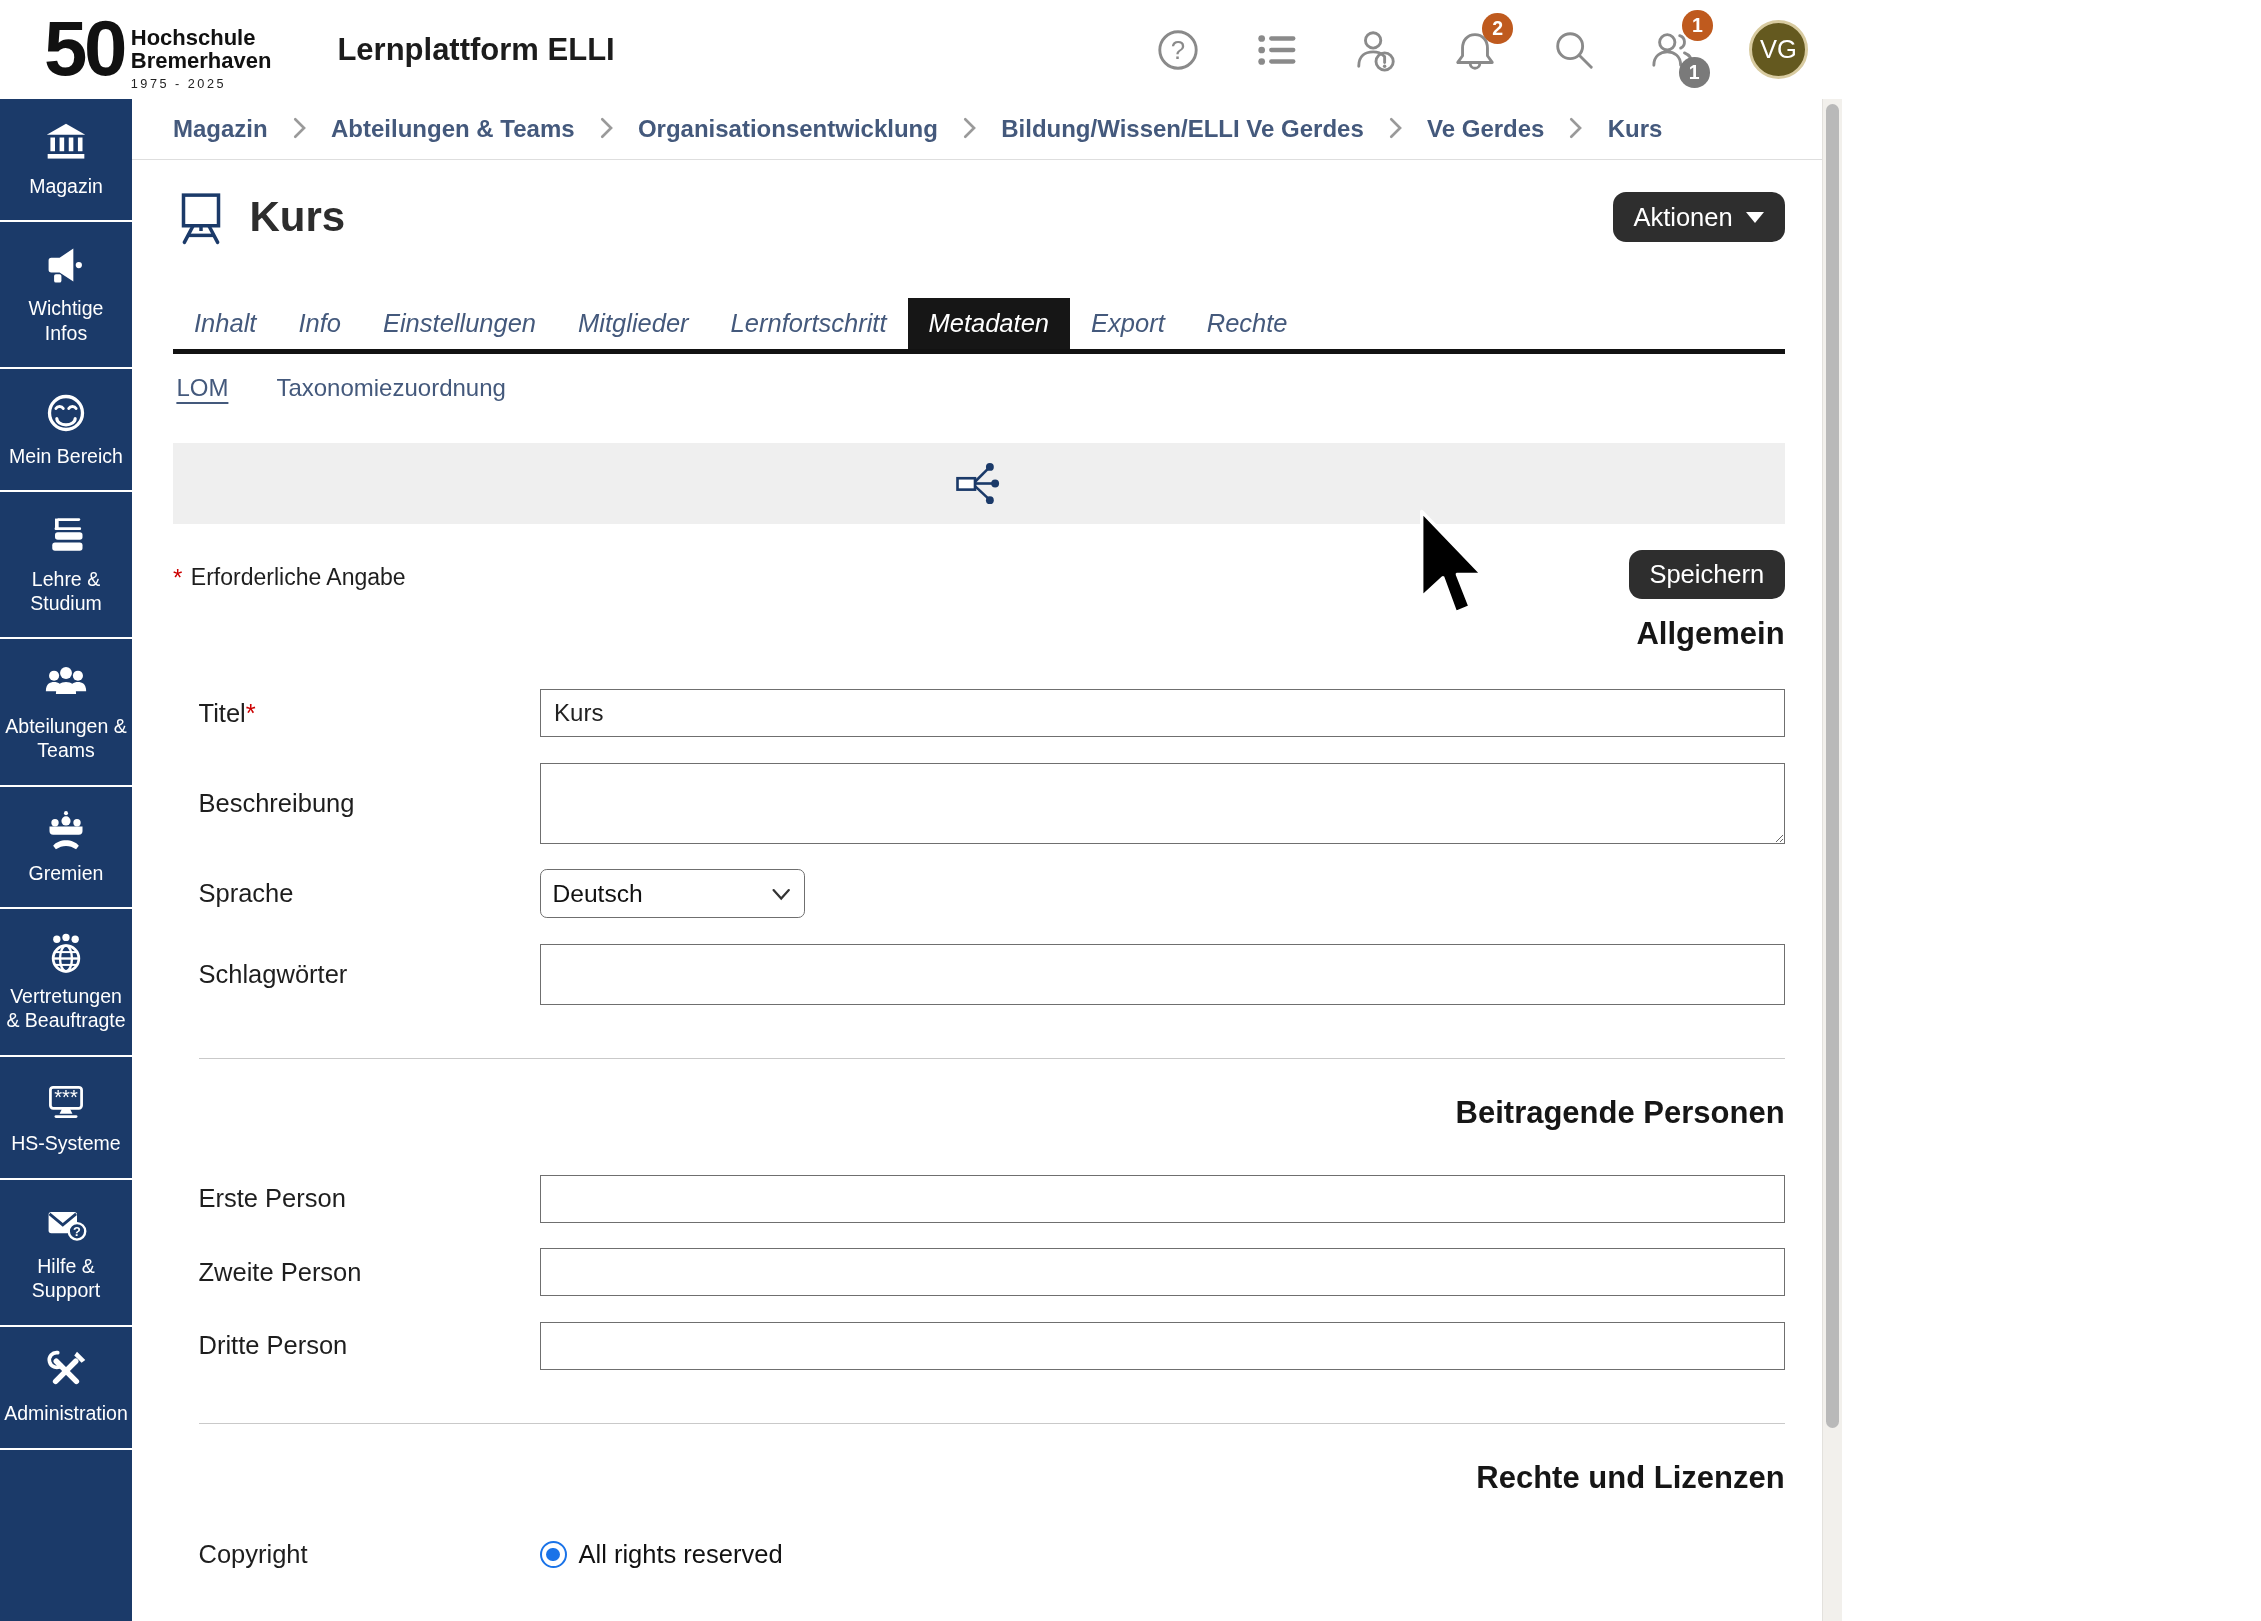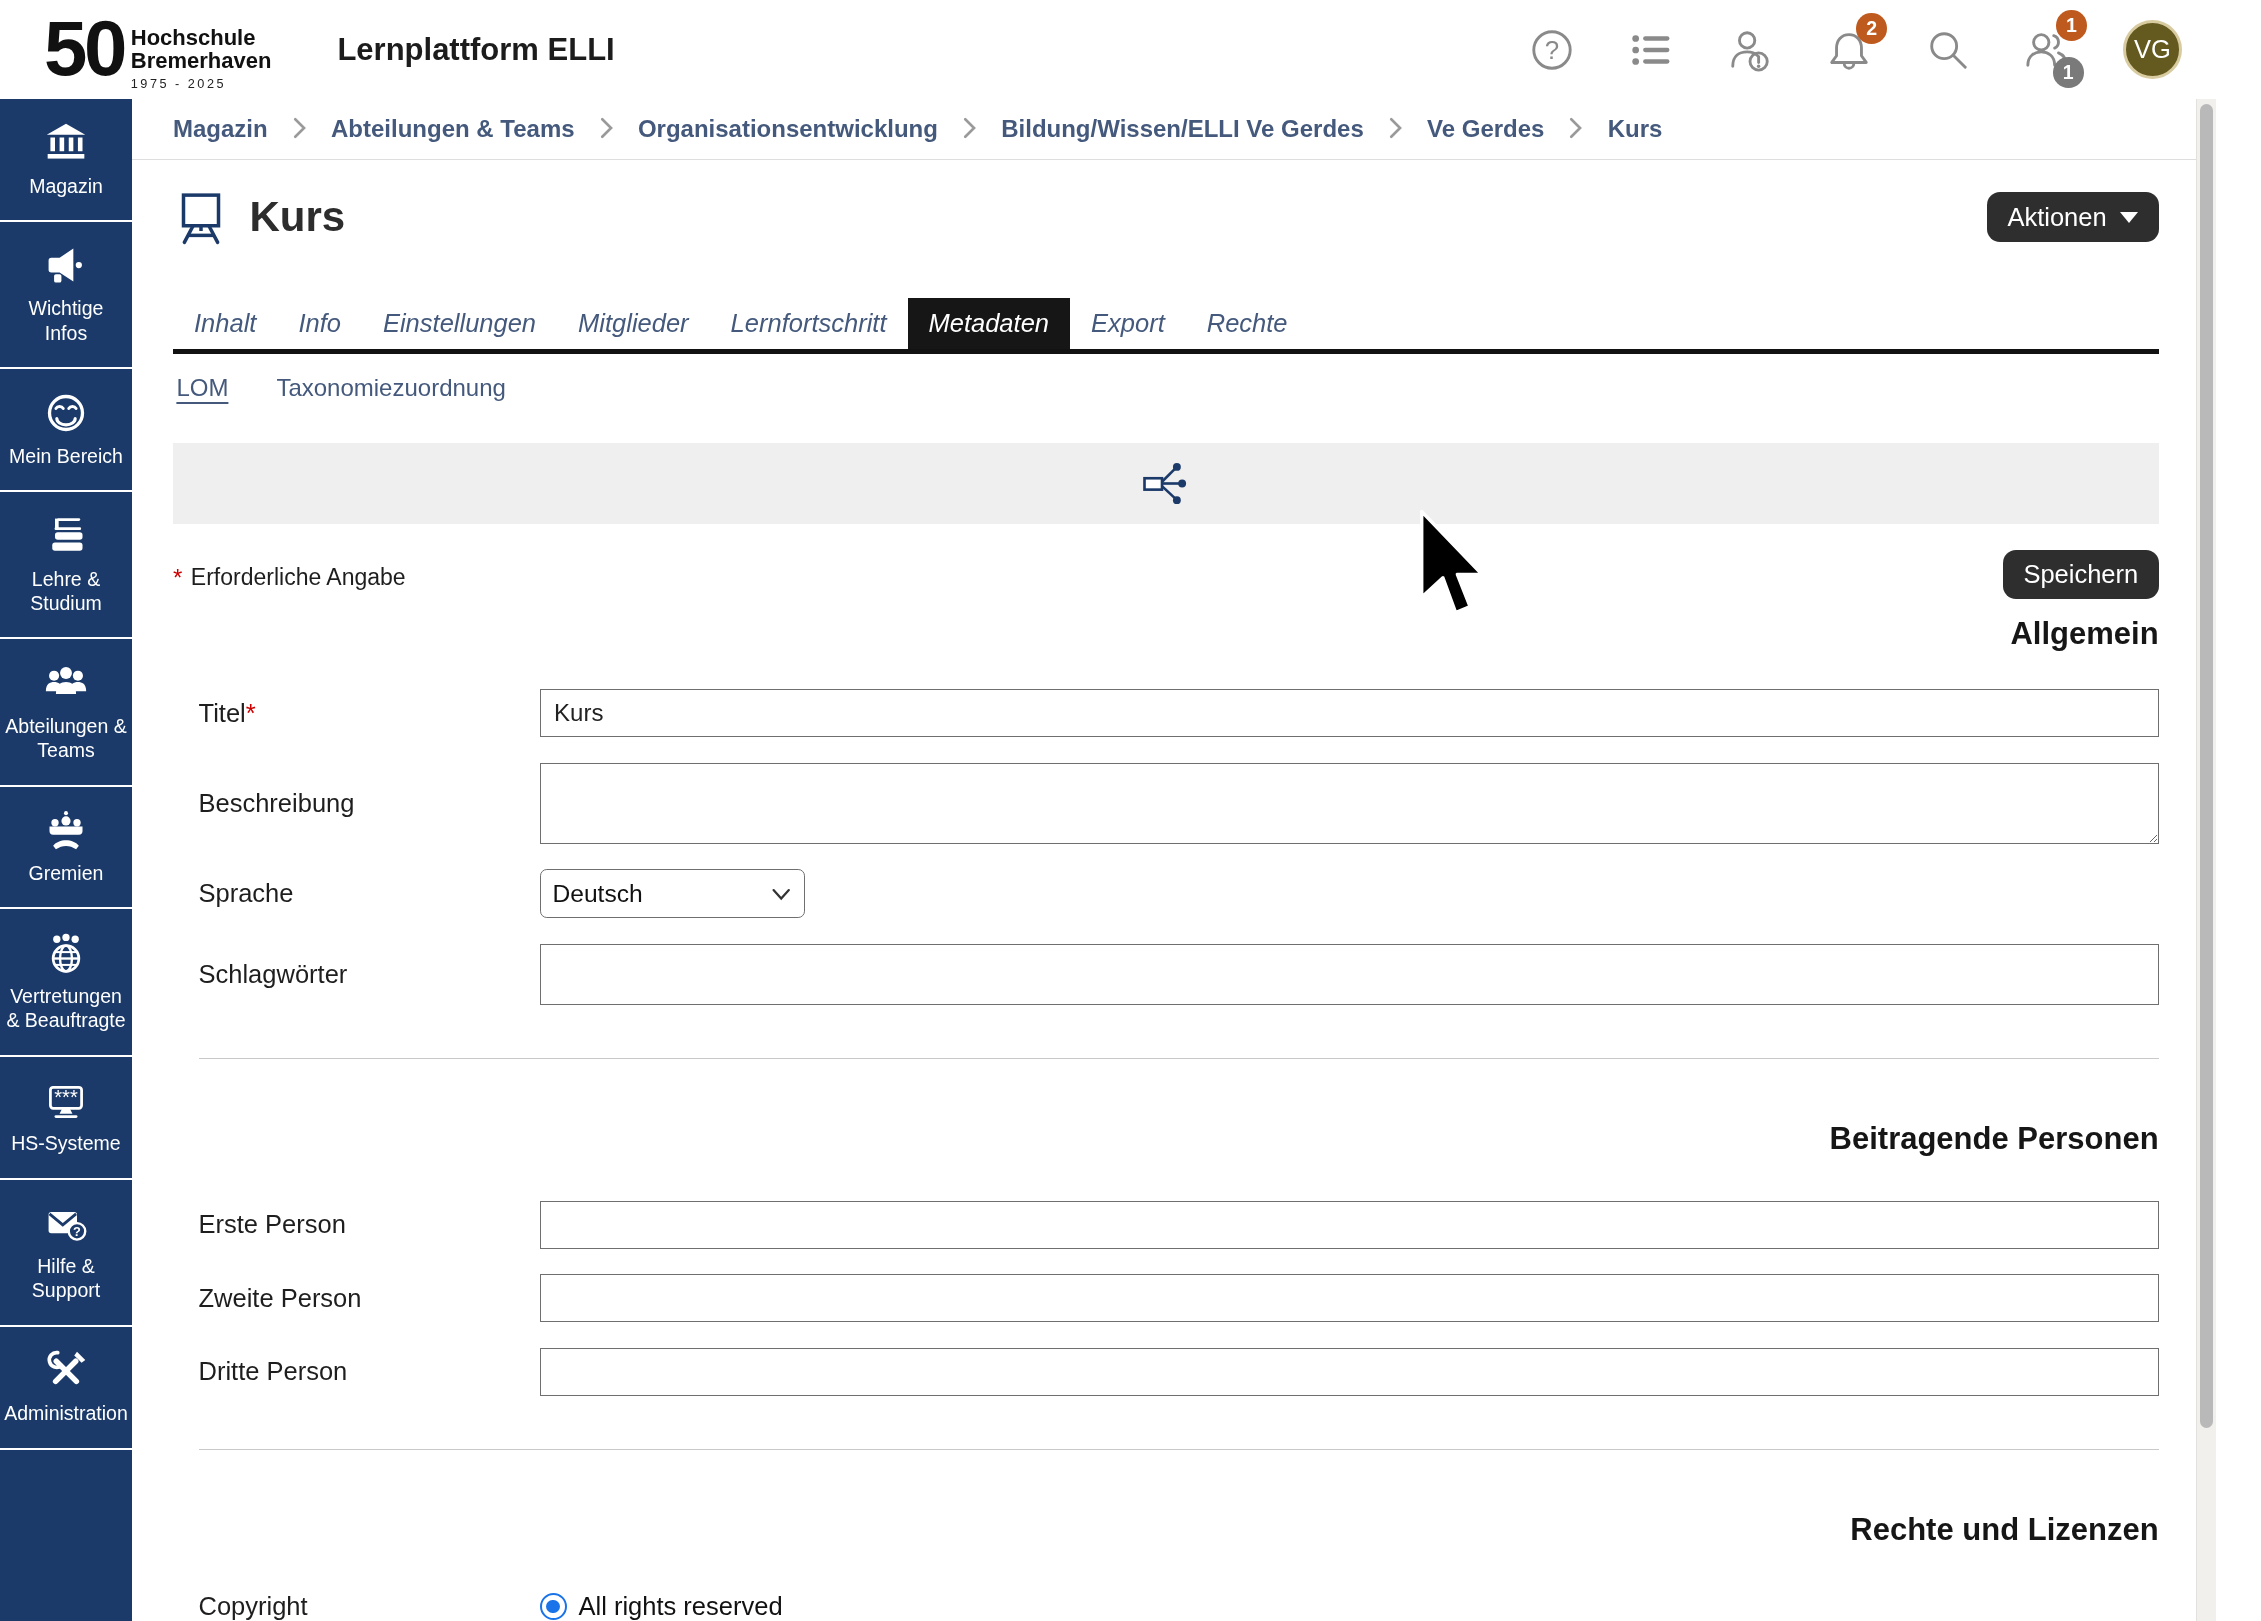--- a/index.html
+++ b/index.html
@@ -1,18 +1,18 @@
 <!DOCTYPE html>
 <html style="font-size:13.6px"><head>
 <meta charset="utf-8">
 <style>
   * { margin:0; padding:0; box-sizing:border-box; }
   html,body { background:#ffffff; }
   body { font-family:"Liberation Sans", sans-serif; }
-  .screen { position:relative; width:2216px; height:1621px; overflow:hidden; background:#f97316; }
+  .screen { position:relative; width:1842px; height:1621px; overflow:hidden; background:#f97316; }
 
   
   .header { position:absolute; top:0; left:0; right:0; height:99px; background:#fff; display:flex; align-items:center; z-index:6; }
   .logo { display:flex; align-items:flex-start; margin-left:44px; margin-top:5.1px; color:#111; }
   .logo-50 { font-size:78px; font-weight:800; line-height:0.9; letter-spacing:-3.4px; }
   .logo-text { margin-left:6.8px; margin-top:13.6px; }
   .logo-line { font-size:22px; font-weight:700; line-height:1.05; color:#111; }
   .logo-years { font-size:12.7px; letter-spacing:2.5px; margin-top:5.1px; color:#222; }
   .app-title { margin-left:66px; font-size:31px; font-weight:700; color:#1c1c1c; }
   .header-icons { margin-left:auto; display:flex; align-items:center; gap:53px; padding-right:34px; }
@@ -77,21 +77,21 @@
                 font-family:"Liberation Sans", sans-serif; background:#fff; border-radius:0; }
   .text-input.tall { height:61px; }
   textarea.text-input { height:81px; padding-top:8.5px; resize:vertical; }
   .select-wrap { position:relative; width:265px; }
   select.lang-select { appearance:none; -webkit-appearance:none; width:100%; height:49px; border:1.7px solid #6f6f6f; border-radius:6.8px;
                        font-size:24.6px; padding:0 44px 0 12px; background:#fff; color:#111; font-family:"Liberation Sans", sans-serif; cursor:pointer; }
   .select-chev { position:absolute; right:13.6px; top:15.3px; pointer-events:none; }
   .select-chev svg { width:20.4px; height:18.7px; }
 
   .divider { border:none; border-top:1.7px solid #c9c9c9; margin:53px 0 0 25.5px; }
-  .heading-gap { margin-top:62px; }
+  .heading-gap { margin-top:36px; }
   .rows-gap { margin-top:44px; }
 
   .radio-row { display:flex; align-items:center; gap:12px; }
   .radio-outer { width:27px; height:27px; border-radius:50%; border:2.5px solid #1a73e8; display:flex; align-items:center; justify-content:center; cursor:pointer; background:#fff; }
   .radio-inner { width:13.6px; height:13.6px; border-radius:50%; background:#1a73e8; }
   .radio-label { font-size:25.5px; color:#111; }
 
   
   .scrollbar { position:absolute; right:0; top:99px; bottom:0; width:20.4px; background:#f2f0ec; border-left:0.8px solid #e3e1dd; z-index:7; }
   .scroll-thumb { position:absolute; left:3.4px; top:5.1px; width:12.7px; height:1324px; border-radius:6.8px; background:#b9b9b9; cursor:pointer; }

